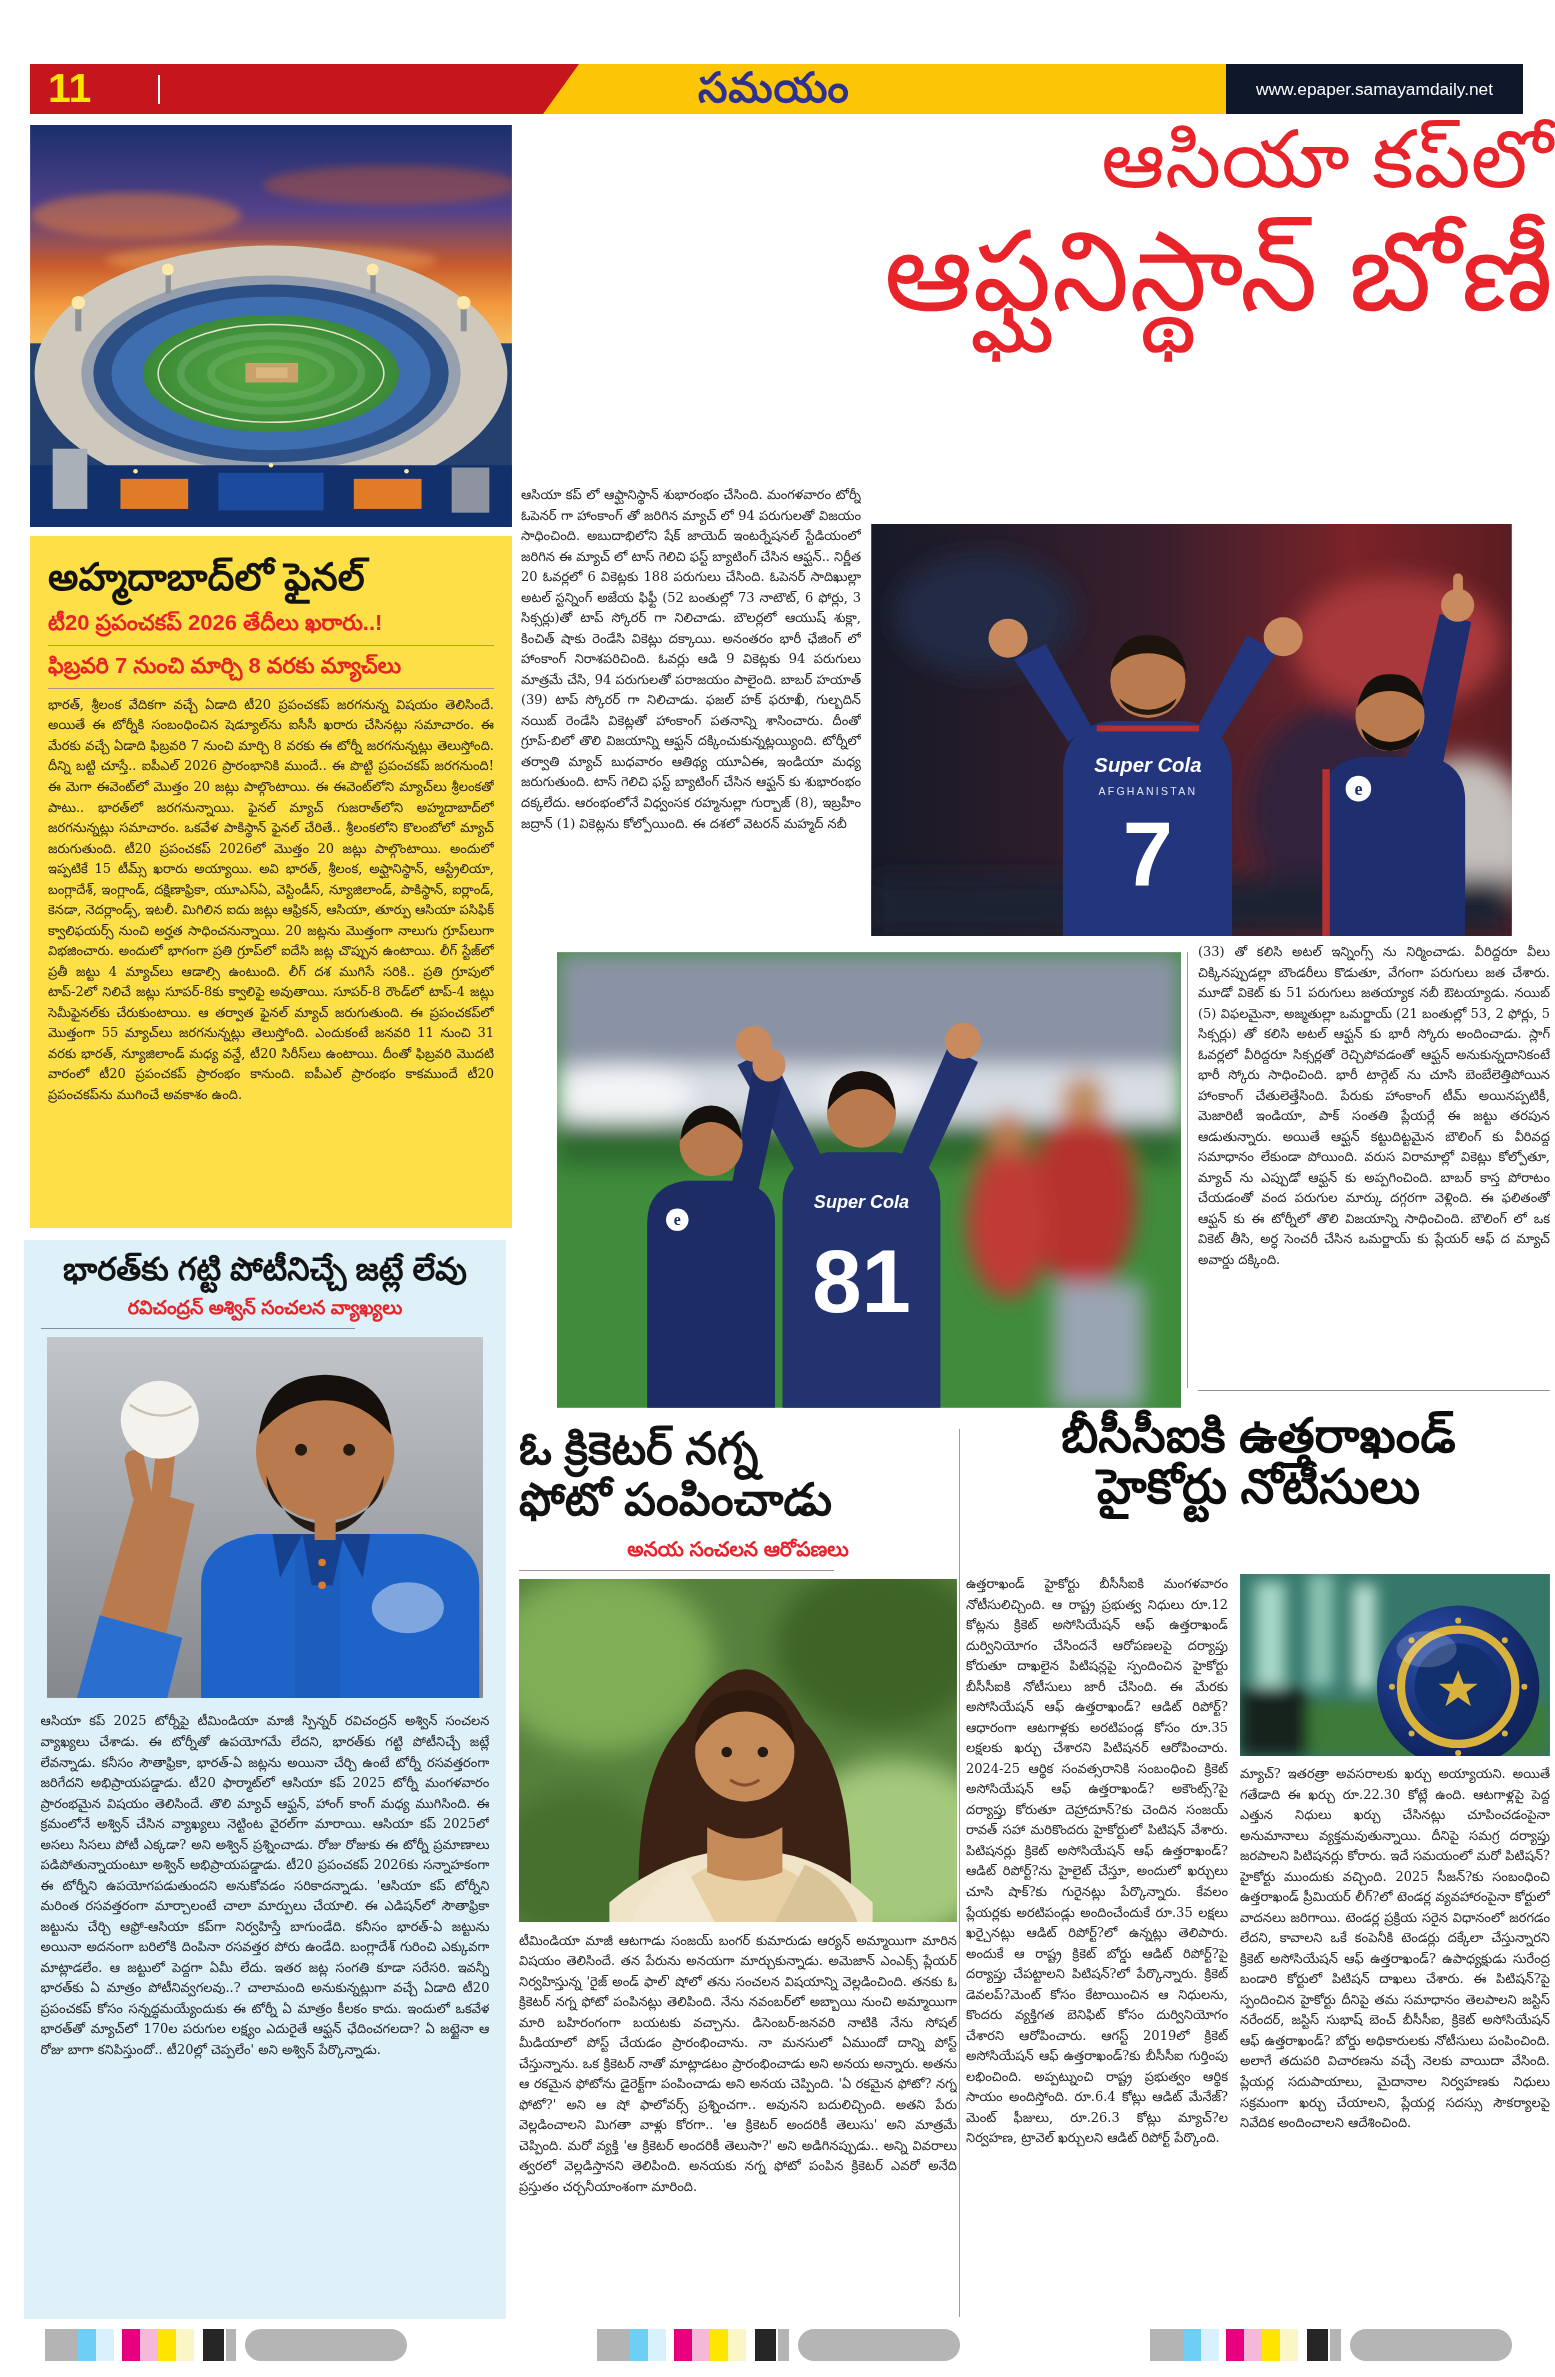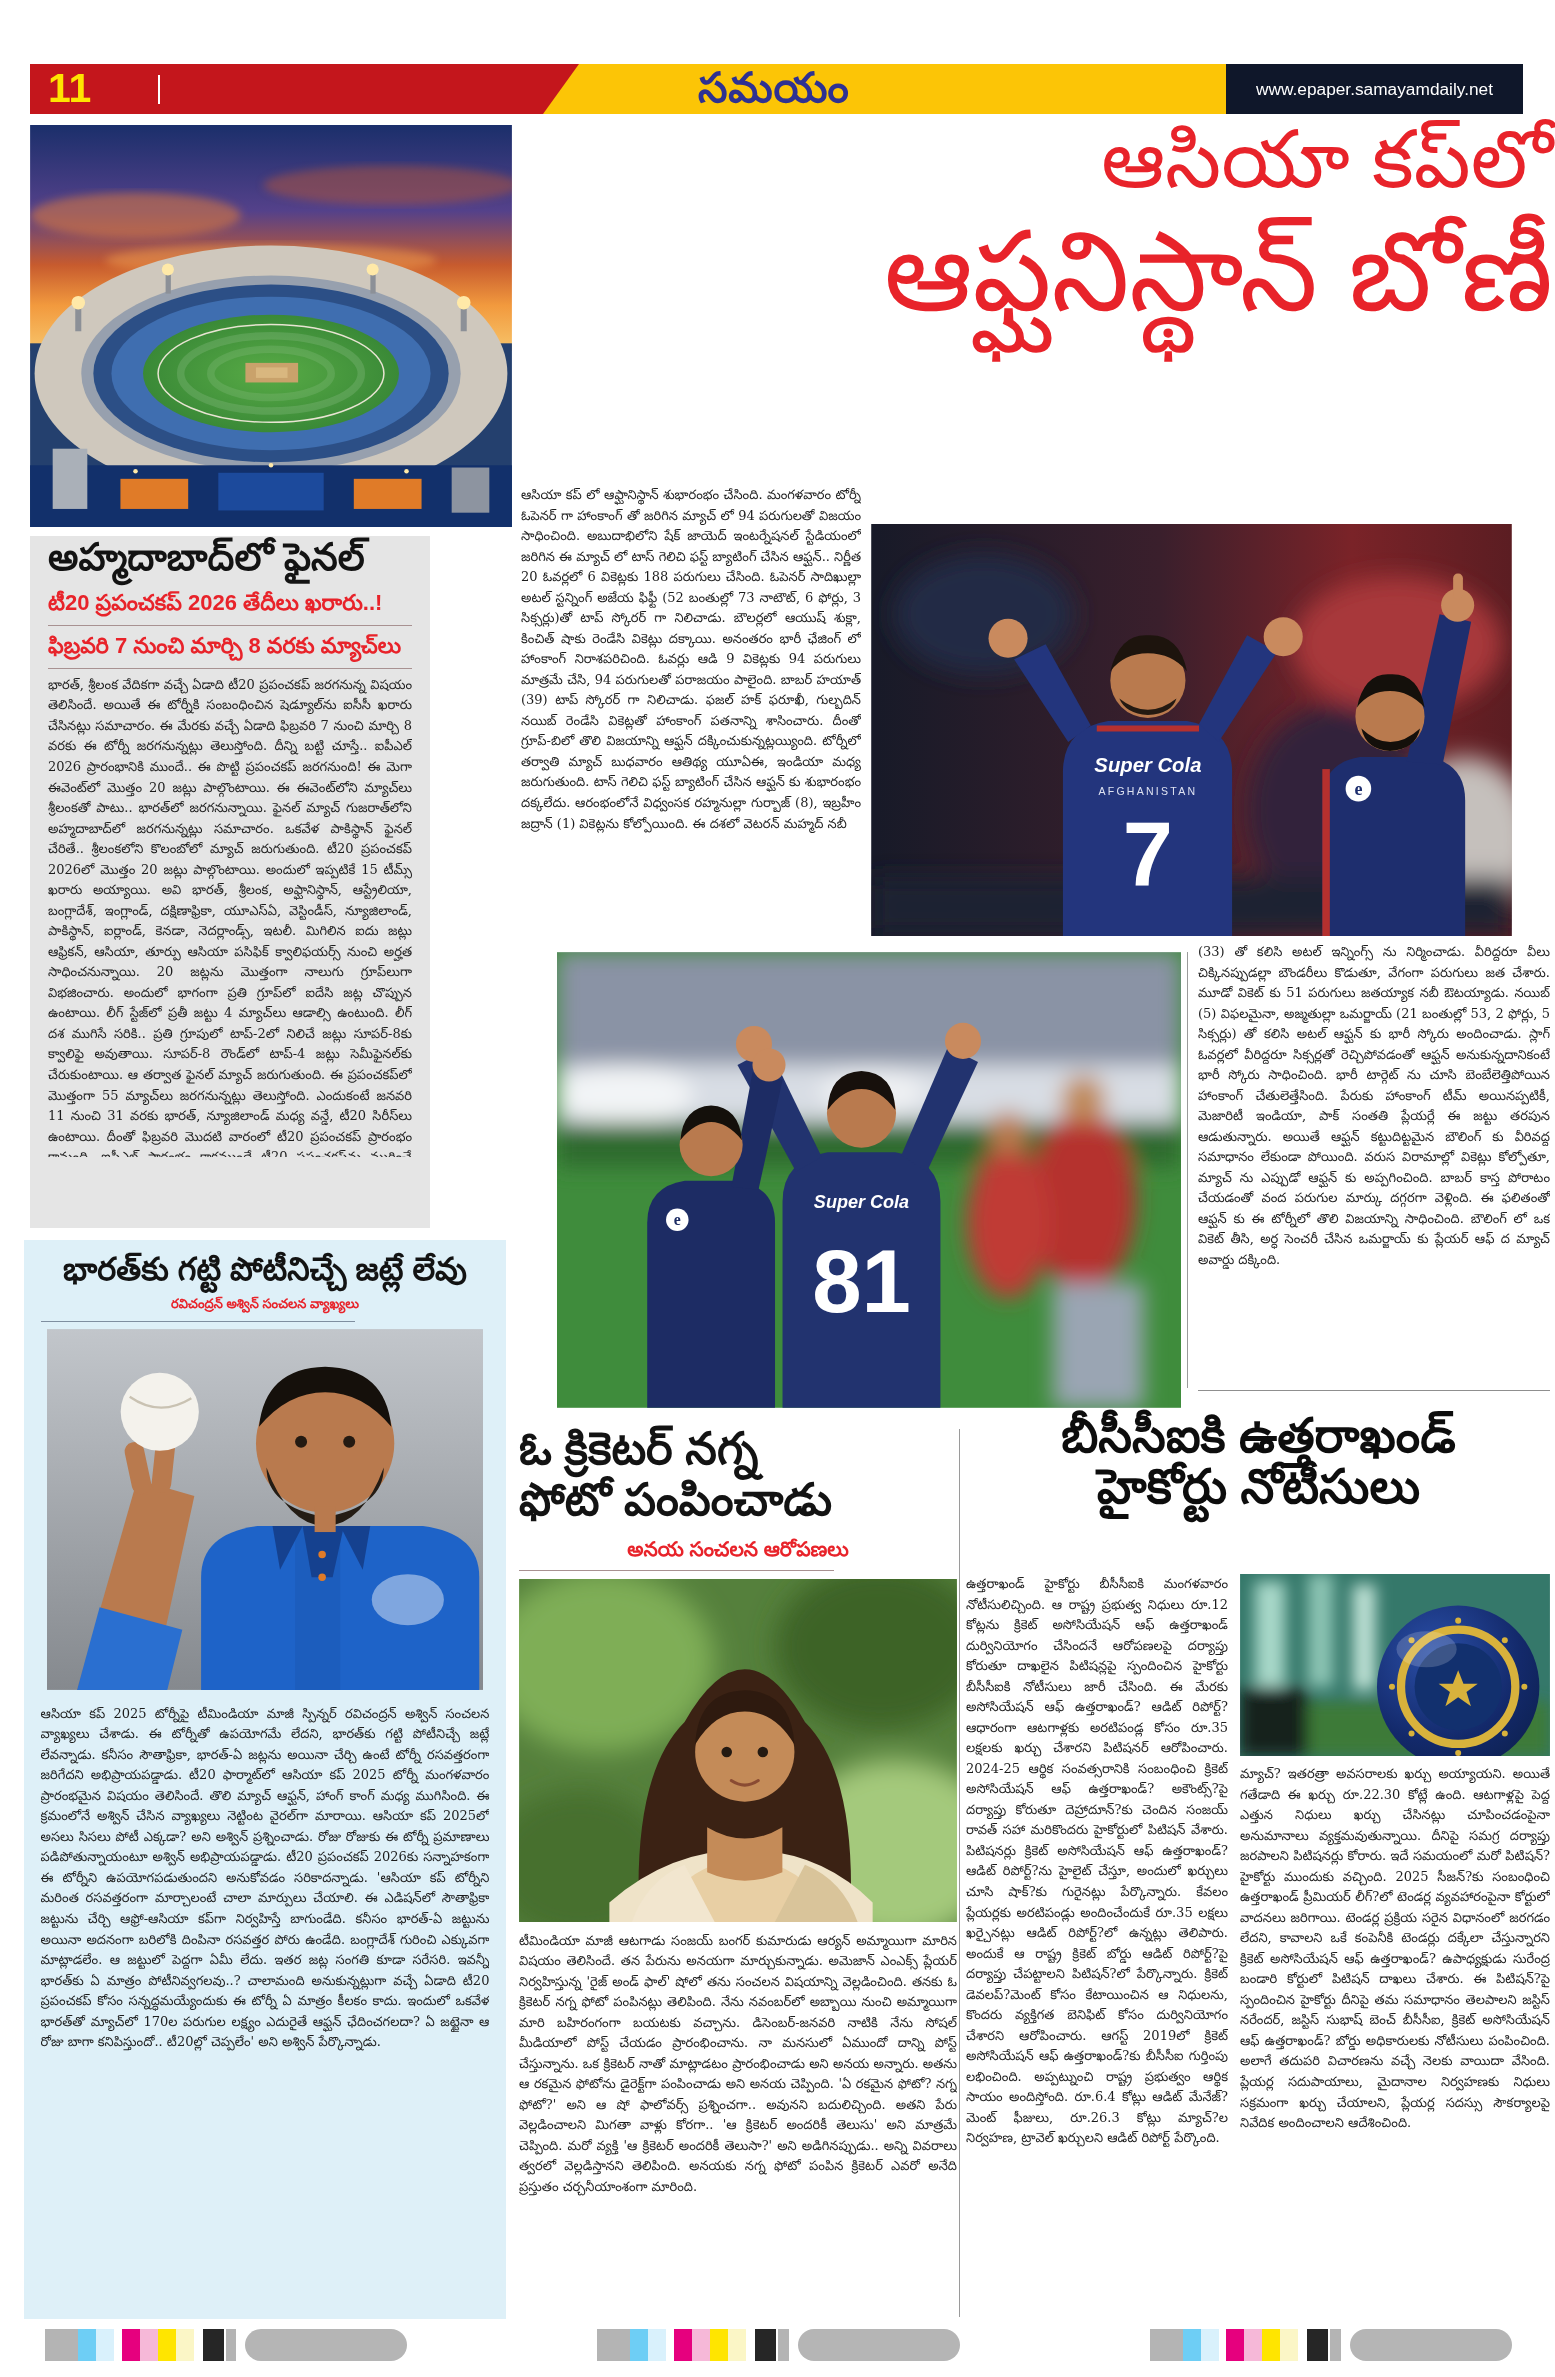--- a/index.html
+++ b/index.html
@@ -27,22 +27,22 @@
   .lead-head .l1{font-size:80px;margin-bottom:16.6px;}
   .lead-head .l2{font-size:111px;}
   
   .btext{font-family:"DejaVu Serif","Liberation Serif",serif;font-size:13px;line-height:1.58;
          text-align:justify;color:#1c1c1c;overflow:hidden;}
   .btext:first-line{text-indent:21px;}
   .col{position:absolute;}
   .hr{position:absolute;height:0;border-top:1.1px solid #8f8f8f;}
   .vr{position:absolute;width:0;border-left:1.1px solid #9a9a9a;}
   
-  .pinkbox{position:absolute;left:30px;top:536px;width:400px;height:692px;background:#e5e5e5;
-           box-sizing:border-box;padding:0 18px;}
+  .pinkbox{position:absolute;left:30px;top:536px;width:482px;height:692px;background:#fde047;
+           box-sizing:border-box;padding:20px 18px;}
   .bluebox{position:absolute;left:24px;top:1240px;width:482px;height:1079px;background:#def0f8;
            box-sizing:border-box;padding:10.5px 16.6px;}
   .story-h1{font-size:38px;font-weight:bold;color:#131313;line-height:1.15;}
   .story-sub{font-size:22px;font-weight:bold;color:#e8232a;line-height:1.3;margin-top:9px;}
   .inner-hr{border:none;border-top:0.9px solid #a89191;margin:7.5px 0 6px 0;}
   .center{text-align:center;}
   
   .anaya{position:absolute;left:519px;top:1424px;width:438px;}
   .anaya-h{font-size:45px;font-weight:bold;color:#131313;line-height:1.13;text-align:left;}
   
@@ -253,21 +253,21 @@
     <div class="story-h1">అహ్మదాబాద్‌లో ఫైనల్</div>
     <div class="story-sub">టీ20 ప్రపంచకప్ 2026 తేదీలు ఖరారు..!</div>
     <hr class="inner-hr">
     <div class="story-sub" style="margin-top:1.5px;">ఫిబ్రవరి 7 నుంచి మార్చి 8 వరకు మ్యాచ్‌లు</div>
     <hr class="inner-hr">
     <div class="btext" style="height:482px;margin-top:4.5px;">భారత్, శ్రీలంక వేదికగా వచ్చే ఏడాది టీ20 ప్రపంచకప్ జరగనున్న విషయం తెలిసిందే. అయితే ఈ టోర్నీకి సంబంధించిన షెడ్యూల్‌ను ఐసీసీ ఖరారు చేసినట్లు సమాచారం. ఈ మేరకు వచ్చే ఏడాది ఫిబ్రవరి 7 నుంచి మార్చి 8 వరకు ఈ టోర్నీ జరగనున్నట్లు తెలుస్తోంది. దీన్ని బట్టి చూస్తే.. ఐపీఎల్ 2026 ప్రారంభానికి ముందే.. ఈ పొట్టి ప్రపంచకప్ జరగనుంది! ఈ మెగా ఈవెంట్‌లో మొత్తం 20 జట్లు పాల్గొంటాయి. ఈ ఈవెంట్‌లోని మ్యాచ్‌లు శ్రీలంకతో పాటు.. భారత్‌లో జరగనున్నాయి. ఫైనల్ మ్యాచ్ గుజరాత్‌లోని అహ్మదాబాద్‌లో జరగనున్నట్లు సమాచారం. ఒకవేళ పాకిస్థాన్ ఫైనల్ చేరితే.. శ్రీలంకలోని కొలంబోలో మ్యాచ్ జరుగుతుంది. టీ20 ప్రపంచకప్ 2026లో మొత్తం 20 జట్లు పాల్గొంటాయి. అందులో ఇప్పటికే 15 టీమ్స్ ఖరారు అయ్యాయి. అవి భారత్, శ్రీలంక, అఫ్ఘానిస్థాన్, ఆస్ట్రేలియా, బంగ్లాదేశ్, ఇంగ్లాండ్, దక్షిణాఫ్రికా, యూఎస్ఏ, వెస్టిండీస్, న్యూజిలాండ్, పాకిస్థాన్, ఐర్లాండ్, కెనడా, నెదర్లాండ్స్, ఇటలీ. మిగిలిన ఐదు జట్లు ఆఫ్రికన్, ఆసియా, తూర్పు ఆసియా పసిఫిక్ క్వాలిఫయర్స్ నుంచి అర్హత సాధించనున్నాయి. 20 జట్లను మొత్తంగా నాలుగు గ్రూప్‌లుగా విభజించారు. అందులో భాగంగా ప్రతి గ్రూప్‌లో ఐదేసి జట్ల చొప్పున ఉంటాయి. లీగ్ స్టేజ్‌లో ప్రతీ జట్టు 4 మ్యాచ్‌లు ఆడాల్సి ఉంటుంది. లీగ్ దశ ముగిసే సరికి.. ప్రతి గ్రూపులో టాప్-2లో నిలిచే జట్లు సూపర్-8కు క్వాలిఫై అవుతాయి. సూపర్-8 రౌండ్‌లో టాప్-4 జట్లు సెమీఫైనల్‌కు చేరుకుంటాయి. ఆ తర్వాత ఫైనల్ మ్యాచ్ జరుగుతుంది. ఈ ప్రపంచకప్‌లో మొత్తంగా 55 మ్యాచ్‌లు జరగనున్నట్లు తెలుస్తోంది. ఎందుకంటే జనవరి 11 నుంచి 31 వరకు భారత్, న్యూజిలాండ్ మధ్య వన్డే, టీ20 సిరీస్‌లు ఉంటాయి. దీంతో ఫిబ్రవరి మొదటి వారంలో టీ20 ప్రపంచకప్ ప్రారంభం కానుంది. ఐపీఎల్ ప్రారంభం కాకముందే టీ20 ప్రపంచకప్‌ను ముగించే అవకాశం ఉంది.</div>
   </div>
 
   <div class="bluebox">
     <div class="story-h1 center" style="font-size:32px;">భారత్‌కు గట్టి పోటీనిచ్చే జట్లే లేవు</div>
-    <div class="story-sub center" style="font-size:13px;">రవిచంద్రన్ అశ్విన్ సంచలన వ్యాఖ్యలు</div>
+    <div class="story-sub center" style="font-size:19px;">రవిచంద్రన్ అశ్విన్ సంచలన వ్యాఖ్యలు</div>
     <hr class="inner-hr" style="width:70%;border-top-color:#7f8fa0;">
     <div style="margin:7.5px auto 0 auto;width:436px;">
       <svg class="photo" width="436" height="361" viewBox="0 0 580 480">
         <defs>
           <linearGradient id="abg" x1="0" y1="0" x2="0" y2="1">
             <stop offset="0" stop-color="#c2c6cb"></stop>
               <stop offset="1" stop-color="#85898e"></stop>
           </linearGradient>
         </defs>
         <rect width="580" height="480" fill="url(#abg)"></rect>

